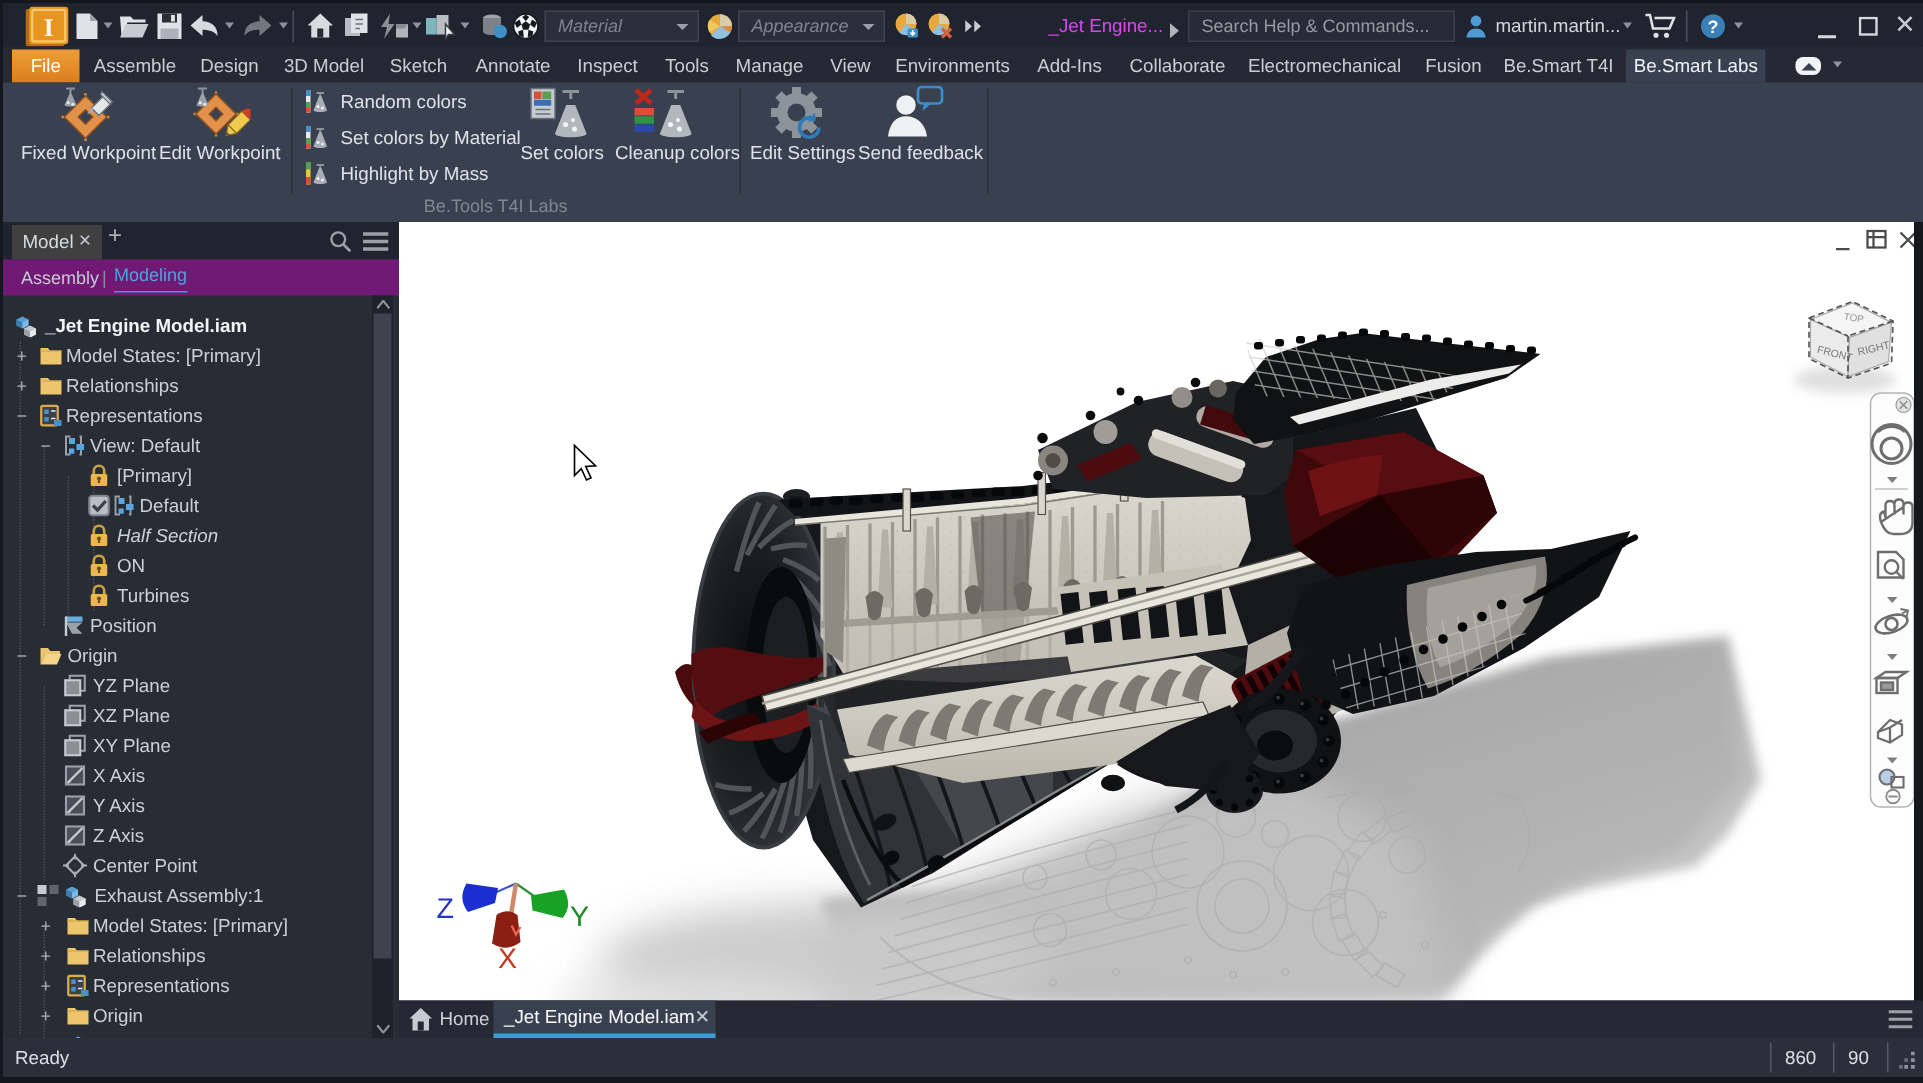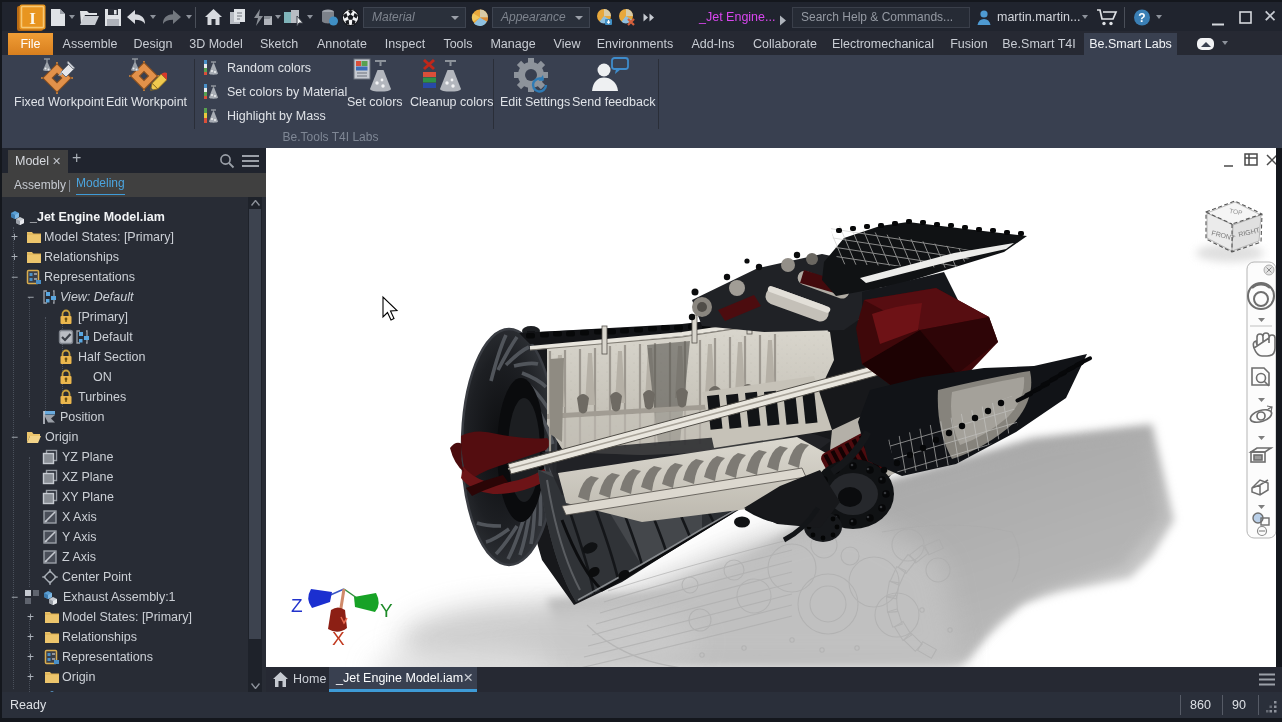--- a/index.html
+++ b/index.html
@@ -23,21 +23,21 @@
 
 #ribbon { position:absolute; left:0; top:55px; width:1282px; height:93px; background:#394050; }
 .rsep { position:absolute; top:4px; width:1px; height:70px; background:#2a2e38; }
 .rlabel { position:absolute; font-size:12.5px; color:#dfe2e7; white-space:nowrap; }
 .rsmall { position:absolute; font-size:12.5px; color:#dfe2e7; white-space:nowrap; }
 #paneltitle { position:absolute; left:196px; top:75px; width:265px; text-align:center; font-size:12px; color:#7f8795; }
 
 #lpanel { position:absolute; left:0; top:148px; width:264px; height:544px; background:#282c35; }
 #lphead { position:absolute; left:0; top:0; width:264px; height:25px; background:#20242e; }
 #modeltab { position:absolute; left:6px; top:2px; width:60px; height:23px; background:#404040; color:#d6d9de; font-size:12.5px; line-height:23px; padding-left:7px; }
-#lpsub { position:absolute; left:0; top:25px; width:264px; height:24px; background:#404040; font-size:12px; color:#c6cad1; line-height:24px; }
+#lpsub { position:absolute; left:0; top:25px; width:264px; height:24px; background:#701a75; font-size:12px; color:#c6cad1; line-height:24px; }
 #tree { position:absolute; left:0; top:49px; width:246px; height:495px; overflow:hidden; font-size:12.5px; color:#ccd0d6; }
 .trow { position:absolute; height:20px; line-height:20px; white-space:nowrap; }
 .exp { position:absolute; width:9px; text-align:center; color:#aab0b8; font-size:12px; line-height:20px; }
 #vscroll { position:absolute; left:246px; top:49px; width:14px; height:495px; background:#1e222a; }
 #vthumb { position:absolute; left:1px; top:12px; width:12px; height:430px; background:#3d434f; }
 
 #viewport { position:absolute; left:264px; top:148px; width:1010px; height:519px; background:#ffffff; overflow:hidden; }
 #rightedge { position:absolute; left:1274px; top:148px; width:8px; height:519px; background:#14171d; }
 
 #btabs { position:absolute; left:264px; top:667px; width:1018px; height:25px; background:#262933; }
@@ -454,48 +454,48 @@
           <svg style="position:absolute;left:24px;top:2px;" width="16" height="16" viewBox="0 0 16 16">
             <use href="#i-rep"></use>
           </svg>
           <span style="position:absolute;left:42px;">Representations</span>
         </div>
       <div class="trow" style="left:0;top:90px;width:246px;">
           <span class="exp" style="left:24px;">−</span>
           <svg style="position:absolute;left:40px;top:2px;" width="16" height="16" viewBox="0 0 16 16">
             <use href="#i-vdef"></use>
           </svg>
-          <span style="position:absolute;left:58px;font-style:italic;">View: Default</span>
+          <span style="position:absolute;left:58px;">View: Default</span>
         </div>
       <div class="trow" style="left:0;top:110px;width:246px;">
           <svg style="position:absolute;left:56px;top:2px;" width="16" height="16" viewBox="0 0 16 16">
             <use href="#i-lock"></use>
           </svg>
           <span style="position:absolute;left:76px;">[Primary]</span>
         </div>
       <div class="trow" style="left:0;top:130px;width:246px;">
           <svg style="position:absolute;left:56px;top:2px;" width="16" height="16" viewBox="0 0 16 16">
             <use href="#i-chk"></use>
           </svg>
           <svg style="position:absolute;left:73px;top:2px;" width="16" height="16" viewBox="0 0 16 16">
             <use href="#i-vdef"></use>
           </svg>
           <span style="position:absolute;left:91px;">Default</span>
         </div>
       <div class="trow" style="left:0;top:150px;width:246px;">
           <svg style="position:absolute;left:56px;top:2px;" width="16" height="16" viewBox="0 0 16 16">
             <use href="#i-lock"></use>
           </svg>
-          <span style="position:absolute;left:76px;">Half Section</span>
+          <span style="position:absolute;left:76px;font-style:italic;">Half Section</span>
         </div>
       <div class="trow" style="left:0;top:170px;width:246px;">
           <svg style="position:absolute;left:56px;top:2px;" width="16" height="16" viewBox="0 0 16 16">
             <use href="#i-lock"></use>
           </svg>
-          <span style="position:absolute;left:91px;">ON</span>
+          <span style="position:absolute;left:76px;">ON</span>
         </div>
       <div class="trow" style="left:0;top:190px;width:246px;">
           <svg style="position:absolute;left:56px;top:2px;" width="16" height="16" viewBox="0 0 16 16">
             <use href="#i-lock"></use>
           </svg>
           <span style="position:absolute;left:76px;">Turbines</span>
         </div>
       <div class="trow" style="left:0;top:210px;width:246px;">
           <svg style="position:absolute;left:40px;top:2px;" width="16" height="16" viewBox="0 0 16 16">
             <use href="#i-flag"></use>

